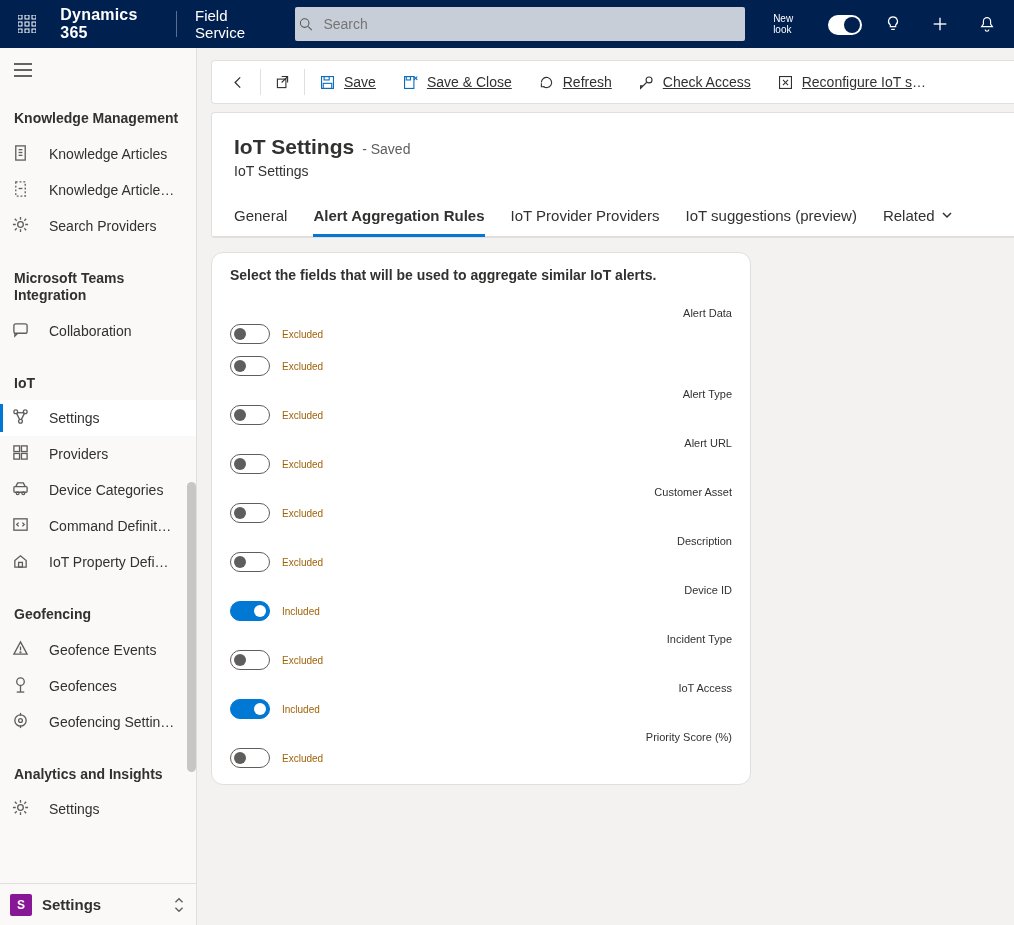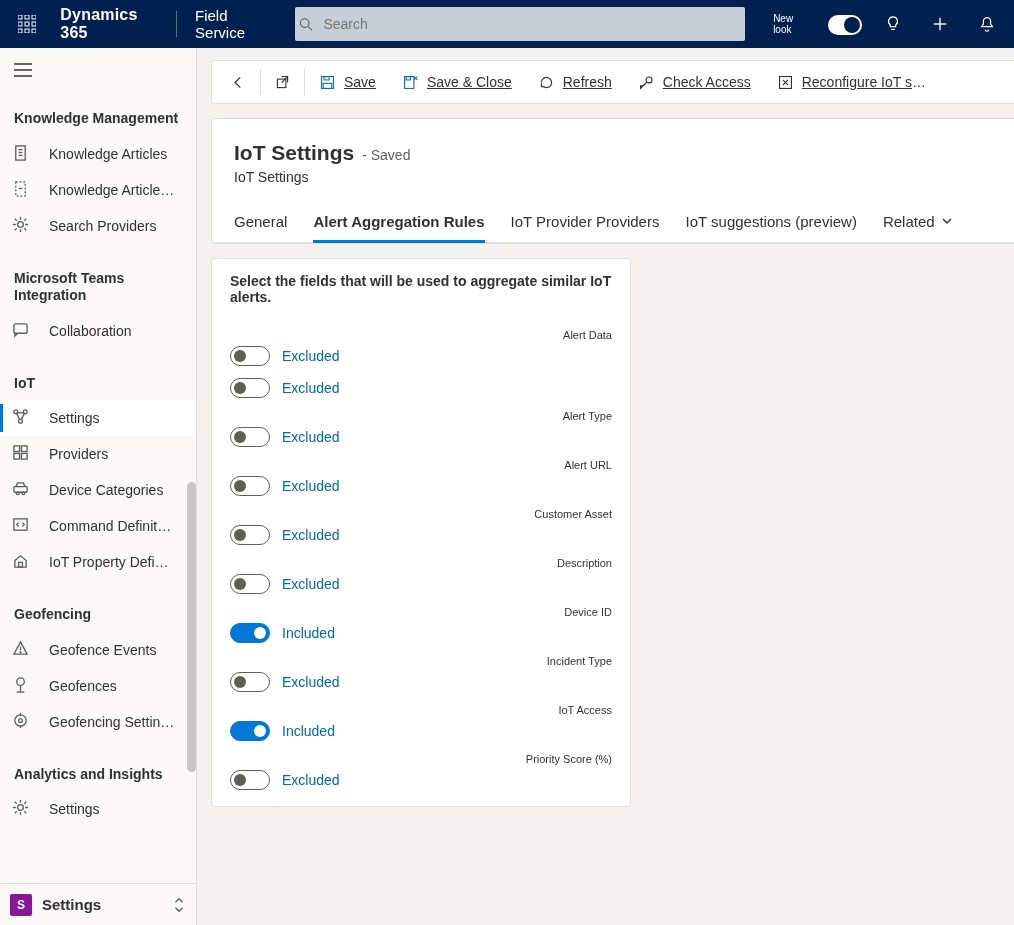--- a/index.html
+++ b/index.html
@@ -44,43 +44,43 @@
   .area-switch svg { width:14px; height:16px; stroke:#605e5c; fill:none; }
 
   
   .content { flex:1; background:#f3f2f1; padding:12px 0 0 14px; display:flex; flex-direction:column; min-height:0; overflow:hidden;}
   .cmdbar { background:#fff; height:44px; border:1px solid #e1dfdd; border-radius:4px 0 0 4px; display:flex; align-items:center; padding:0 6px; gap:0; border-right:none;}
   .cmd { height:44px; display:flex; align-items:center; gap:8px; padding:0 13px; color:#323130; font-size:14px; white-space:nowrap; overflow:hidden; text-overflow:ellipsis;text-decoration:underline;}
   .cmd svg { width:17px; height:17px; stroke:#323130; fill:none; stroke-width:1.3; flex-shrink:0;}
   .cmd.icononly { padding:0 12px; }
   .cmd-sep { width:1px; height:26px; background:#e1dfdd; margin:0 1px; }
 
-  .page { background:#fff; border:1px solid #e1dfdd; border-radius:4px 0 0 4px; margin-top:14px; padding:22px 22px 0 22px; border-right:none;}
+  .page { background:#fff; border:1px solid #e1dfdd; border-radius:4px 0 0 4px; margin-top:8px; padding:22px 22px 0 22px; border-right:none;}
   .page-title { display:flex; align-items:baseline; gap:8px; }
   .page-title h1 { margin:0; font-size:21px; font-weight:600; }
   .page-title .suffix { color:#605e5c; font-size:14px; }
   .page-sub { color:#323130; font-size:14px; margin-top:4px;}
   .tabs { display:flex; gap:26px; margin-top:22px; border-bottom:0; align-items:center;}
   .tab { padding:6px 0 12px 0; font-size:15px; color:#323130; position:relative; white-space:nowrap;}
   .tab.active { font-weight:600; }
   .tab.active::after { content:""; position:absolute; left:0; right:0; bottom:-1px; height:3px; background:#0078d4;}
   .tab .chev { margin-left:6px; }
   .tab svg { width:12px; height:12px; stroke:#323130; fill:none; }
   .page-border { height:1px; background:#e1dfdd; margin:0 -22px; }
 
-  .fields-card { background:#fff; border:1px solid #e1dfdd; border-radius:4px; margin-top:14px; width:420px; padding:14px 18px 4px 18px; }
+  .fields-card { background:#fff; border:1px solid #e1dfdd; border-radius:12px; margin-top:14px; width:540px; padding:14px 18px 4px 18px; }
   .fields-card .instr { font-weight:600; font-size:14px; margin-bottom:24px;}
   .field { margin-bottom:12px; }
   .field .flabel { font-size:11px; margin-bottom:5px;text-align:right; }
   .field .frow { display:flex; align-items:center; gap:12px; }
   .toggle { width:40px; height:20px; border-radius:10px; border:1px solid #605e5c; background:#fff; position:relative; flex-shrink:0;}
   .toggle::after { content:""; position:absolute; left:3px; top:3px; width:12px; height:12px; background:#605e5c; border-radius:50%; }
   .toggle.on { background:#0078d4; border-color:#0078d4; }
   .toggle.on::after { left:auto; right:3px; background:#fff; }
-  .state { font-size:14px; color:#0369a1; }
+  .state { font-size:10px; color:#a16207; }
 
 </style>
 </head>
 <body>
 
 <div class="topbar">
   <div class="tb-icon grid-icon">
     <svg viewBox="0 0 18 18">
         <rect x="0" y="0" width="4" height="4"></rect>
         <rect x="7" y="0" width="4" height="4"></rect>

